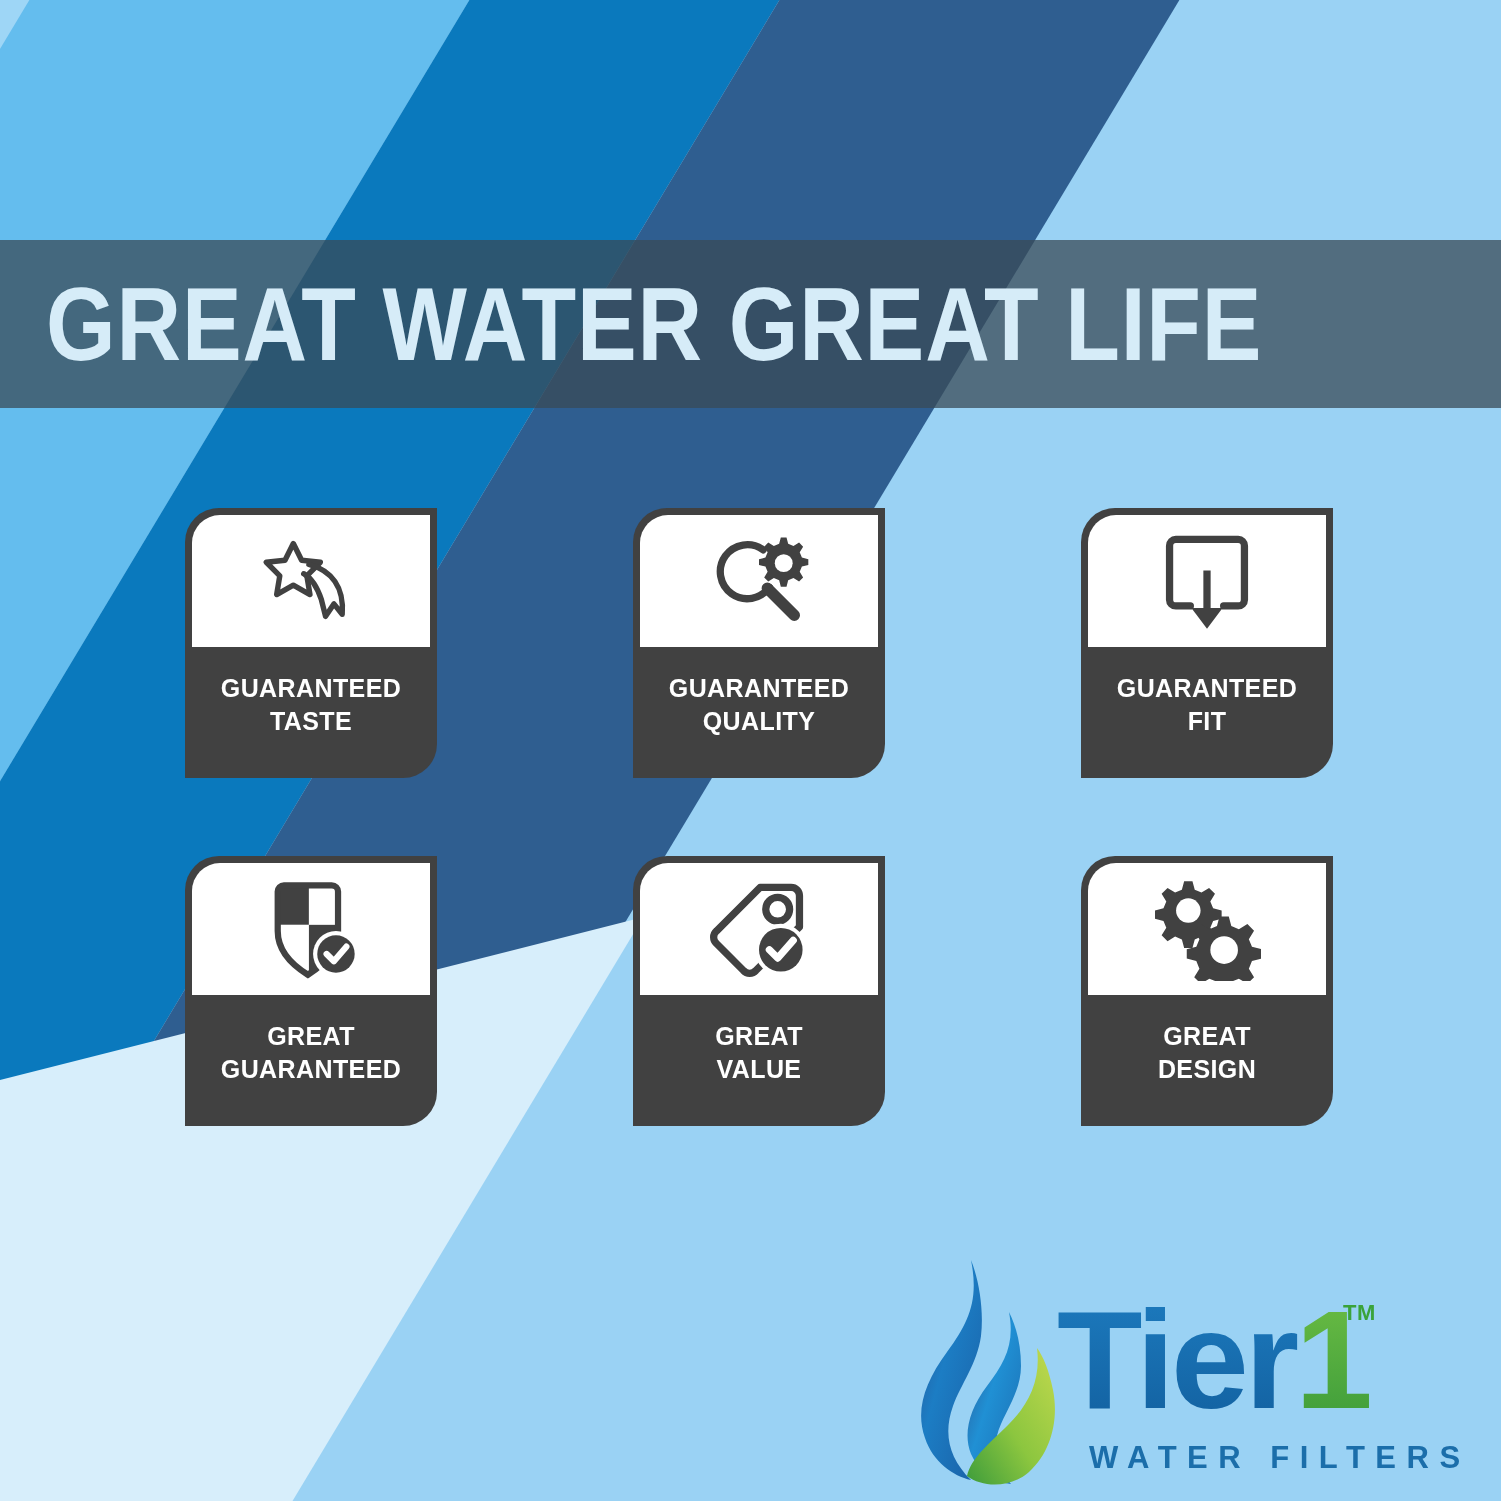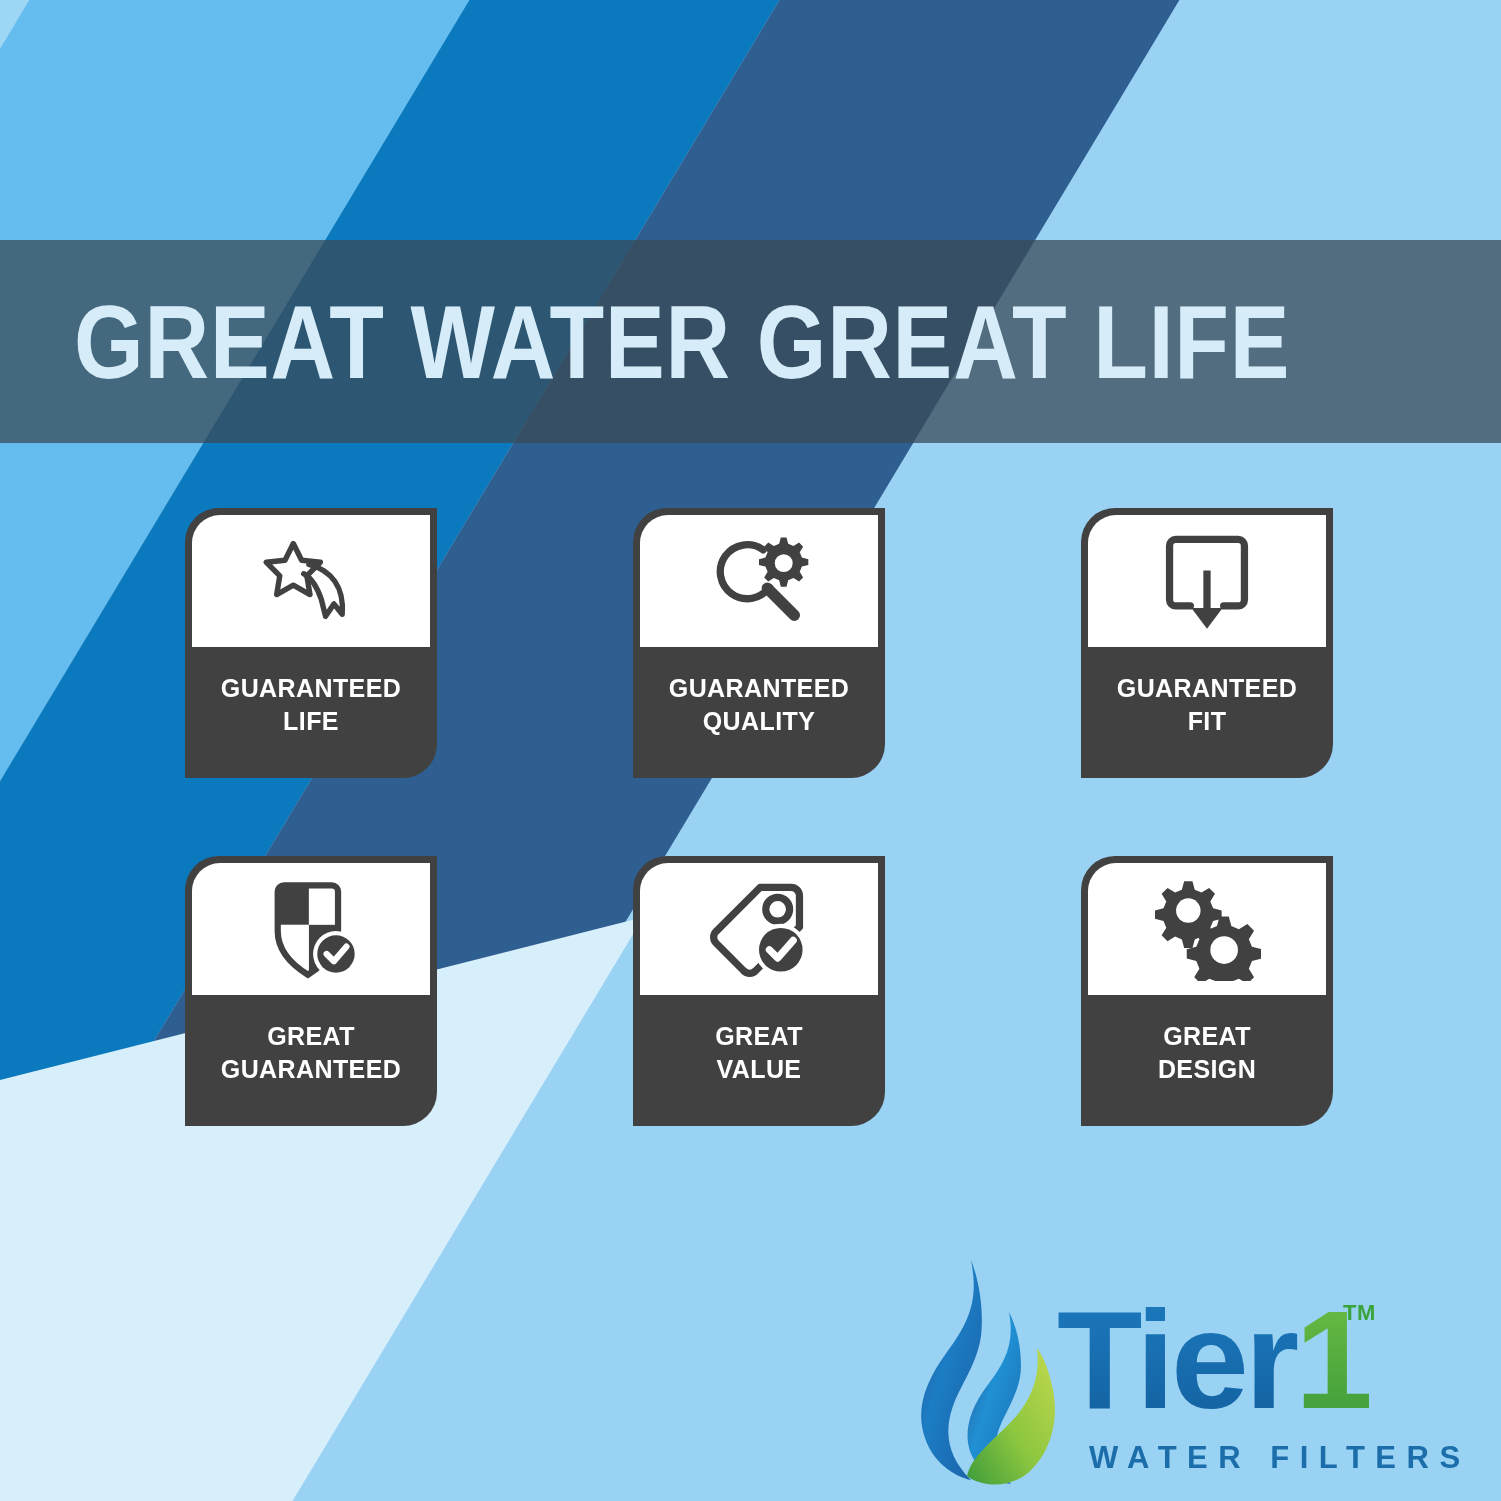--- a/index.html
+++ b/index.html
@@ -29,26 +29,26 @@
     transform: skewX(-31deg);
     transform-origin: top left;
   }
 
   
   .banner {
     position: absolute;
     left: 0;
     top: 240px;
     width: 1501px;
-    height: 203px;
+    height: 168px;
     background: rgba(56, 74, 86, 0.74);
     display: flex;
     align-items: center;
     box-sizing: border-box;
-    padding-left: 74px;
+    padding-left: 46px;
     overflow: hidden;
   }
   .banner-title {
     color: #d6ecf8;
     font-size: 104px;
     line-height: 1;
     font-weight: 700;
     letter-spacing: 1px;
     transform: scaleX(0.86);
     transform-origin: left center;
@@ -186,21 +186,21 @@
       <div class="card-icon-panel">
         <span>
           <svg width="104" height="104" viewBox="0 0 100 100" fill="none" stroke="#414141" stroke-width="5.2" stroke-linejoin="round" stroke-linecap="round">
             <path d="M33 14 L41 30 L59 32 L46 45 L49 63 L33 54 L17 63 L20 45 L7 32 L25 30 Z"></path>
             <path d="M48 34 C70 40 82 56 80 82 L72 72 L64 84 L60 68 C56 56 50 47 43 43"></path>
           </svg>
         </span>
       </div>
       <div class="card-label">
         <span>GUARANTEED</span>
-        <span>LIFE</span>
+        <span>TASTE</span>
       </div>
     </div>
 
     <div class="card">
       <div class="card-icon-panel">
         <span>
           <svg width="108" height="104" viewBox="0 0 104 100" fill="none">
             <path d="M56 20 A26 26 0 1 0 62 56" stroke="#414141" stroke-width="7" stroke-linecap="round"></path>
             <line x1="60" y1="57" x2="86" y2="83" stroke="#414141" stroke-width="11" stroke-linecap="round"></line>
             <g fill="#414141">

